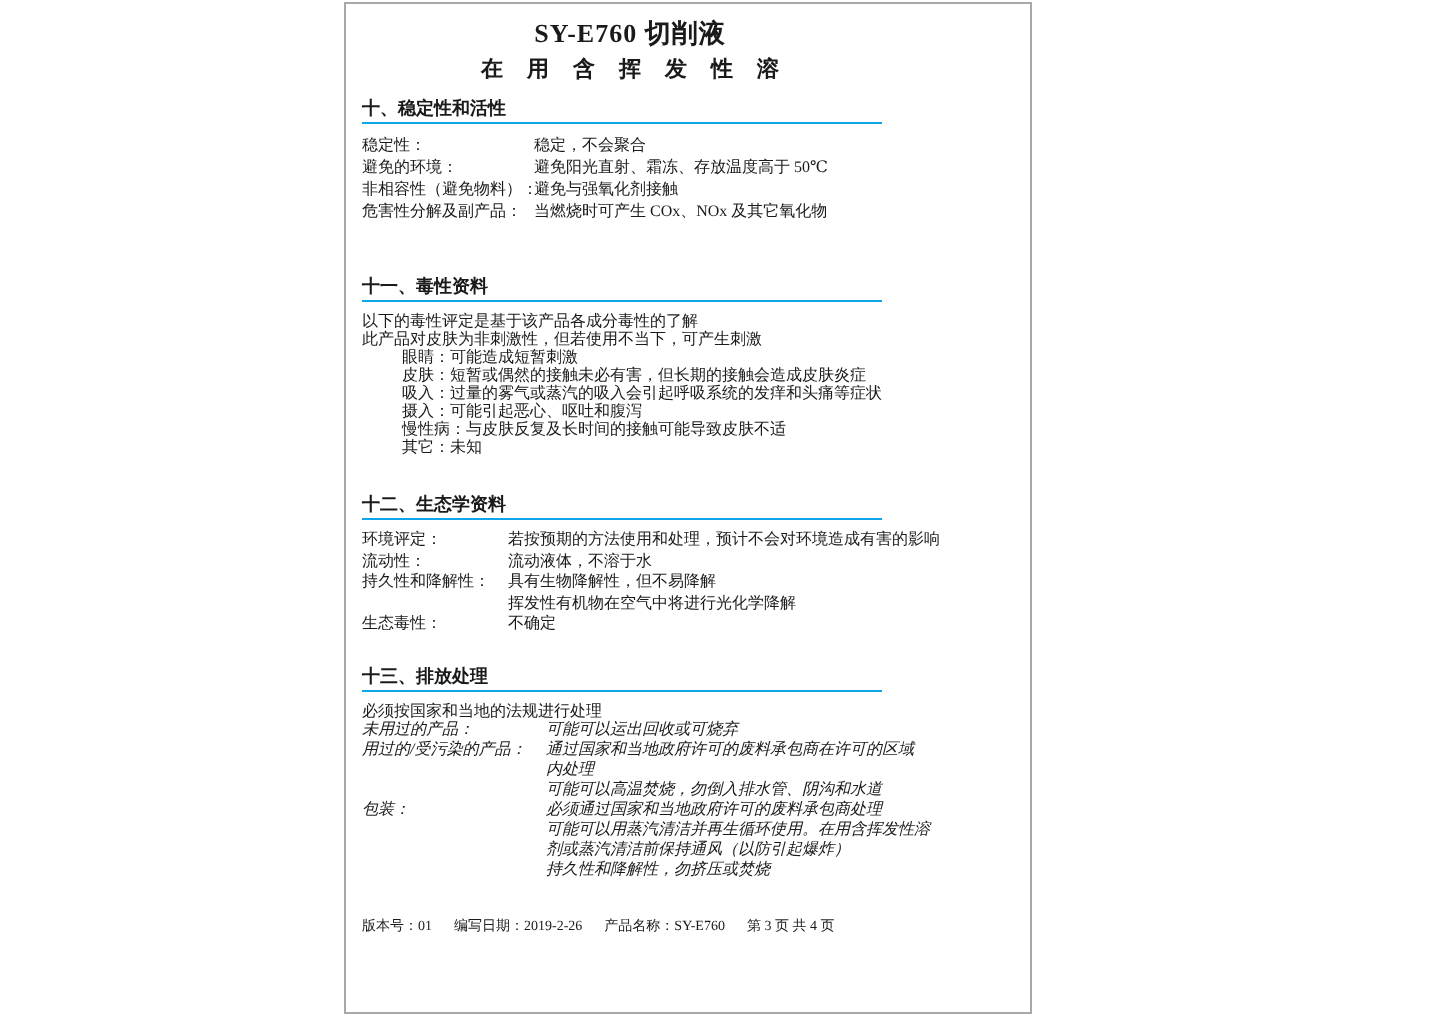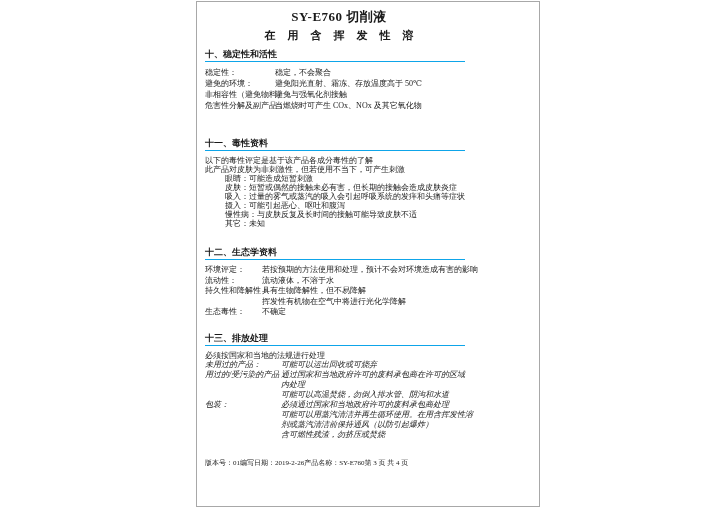--- a/index.html
+++ b/index.html
@@ -1,50 +1,50 @@
 <!DOCTYPE html>
 <html><head>
 <meta charset="utf-8">
 <style>
   * { margin:0; padding:0; box-sizing:border-box; }
   html,body { width:720px; height:509px; background:#ffffff; overflow:hidden; }
   body { font-family:"Liberation Serif","DejaVu Serif",serif; color:#1a1a1a;
          -webkit-font-smoothing:antialiased; position:relative; }
 
-  .sheet { position:absolute; left:196px; top:1px; width:344px; height:506px;
+  .sheet { position:absolute; left:172px; top:1px; width:344px; height:506px;
            background:#ffffff; border:1px solid #a8a8a8; }
 
   .content { position:absolute; left:8px; top:4px; width:268px; }
 
   .doc-title { text-align:center; font-size:13px; font-weight:bold; line-height:17px;
                margin-top:2px; letter-spacing:0.5px; }
   .doc-subtitle { text-align:center; font-size:11px; font-weight:bold; line-height:14px;
                   margin-top:3px; letter-spacing:12px; padding-left:12px; white-space:nowrap; }
 
   .section-heading { font-size:9px; font-weight:bold; line-height:12px;
                      border-bottom:1px solid #0ea5e9; width:260px; padding-bottom:1px; }
   .mt-s10 { margin-top:6px; }
   .mt-s11 { margin-top:26px; }
   .mt-s12 { margin-top:18px; }
   .mt-s13 { margin-top:14px; }
 
   .body-block { margin-top:5px; font-size:8px; }
-  .row { display:flex; line-height:11px; }
+  .row { display:flex; line-height:11px;gap:16px; }
   .row.mid { line-height:10.5px; }
   .row.near { line-height:10px;font-style:italic; }
   .lbl { flex:0 0 auto; white-space:nowrap; }
   .lbl.w10 { width:70px; }
   .lbl.w12 { width:57px; }
   .lbl.w13 { width:76px; }
   .txt { white-space:nowrap; }
   .flush { line-height:9px; white-space:nowrap; }
   .indent { padding-left:20px; line-height:9px; white-space:nowrap; }
 
   .footer { position:absolute; left:8px; bottom:38px; width:330px;
-            font-size:7px; line-height:9px; display:flex; white-space:nowrap; }
+            font-size:7px; line-height:9px; display:flex; gap:11px; white-space:nowrap; }
 </style>
 </head>
 <body>
 
 <div class="sheet">
   <div class="content">
 
     <div class="doc-title">SY-E760 切削液</div>
     <div class="doc-subtitle">在用含挥发性溶</div>
 
@@ -130,21 +130,21 @@
       <div class="row near">
         <span class="lbl w13"></span>
         <span class="txt">可能可以用蒸汽清洁并再生循环使用。在用含挥发性溶</span>
       </div>
       <div class="row near">
         <span class="lbl w13"></span>
         <span class="txt">剂或蒸汽清洁前保持通风（以防引起爆炸）</span>
       </div>
       <div class="row near">
         <span class="lbl w13"></span>
-        <span class="txt">含可燃性残渣，勿挤压或焚烧</span>
+        <span class="txt">持久性和降解性，勿挤压或焚烧</span>
       </div>
     </div>
 
   </div>
 
   <div class="footer">
     <span>版本号：01</span>
     <span>编写日期：2019-2-26</span>
     <span>产品名称：SY-E760</span>
     <span>第 3 页 共 4 页</span>

